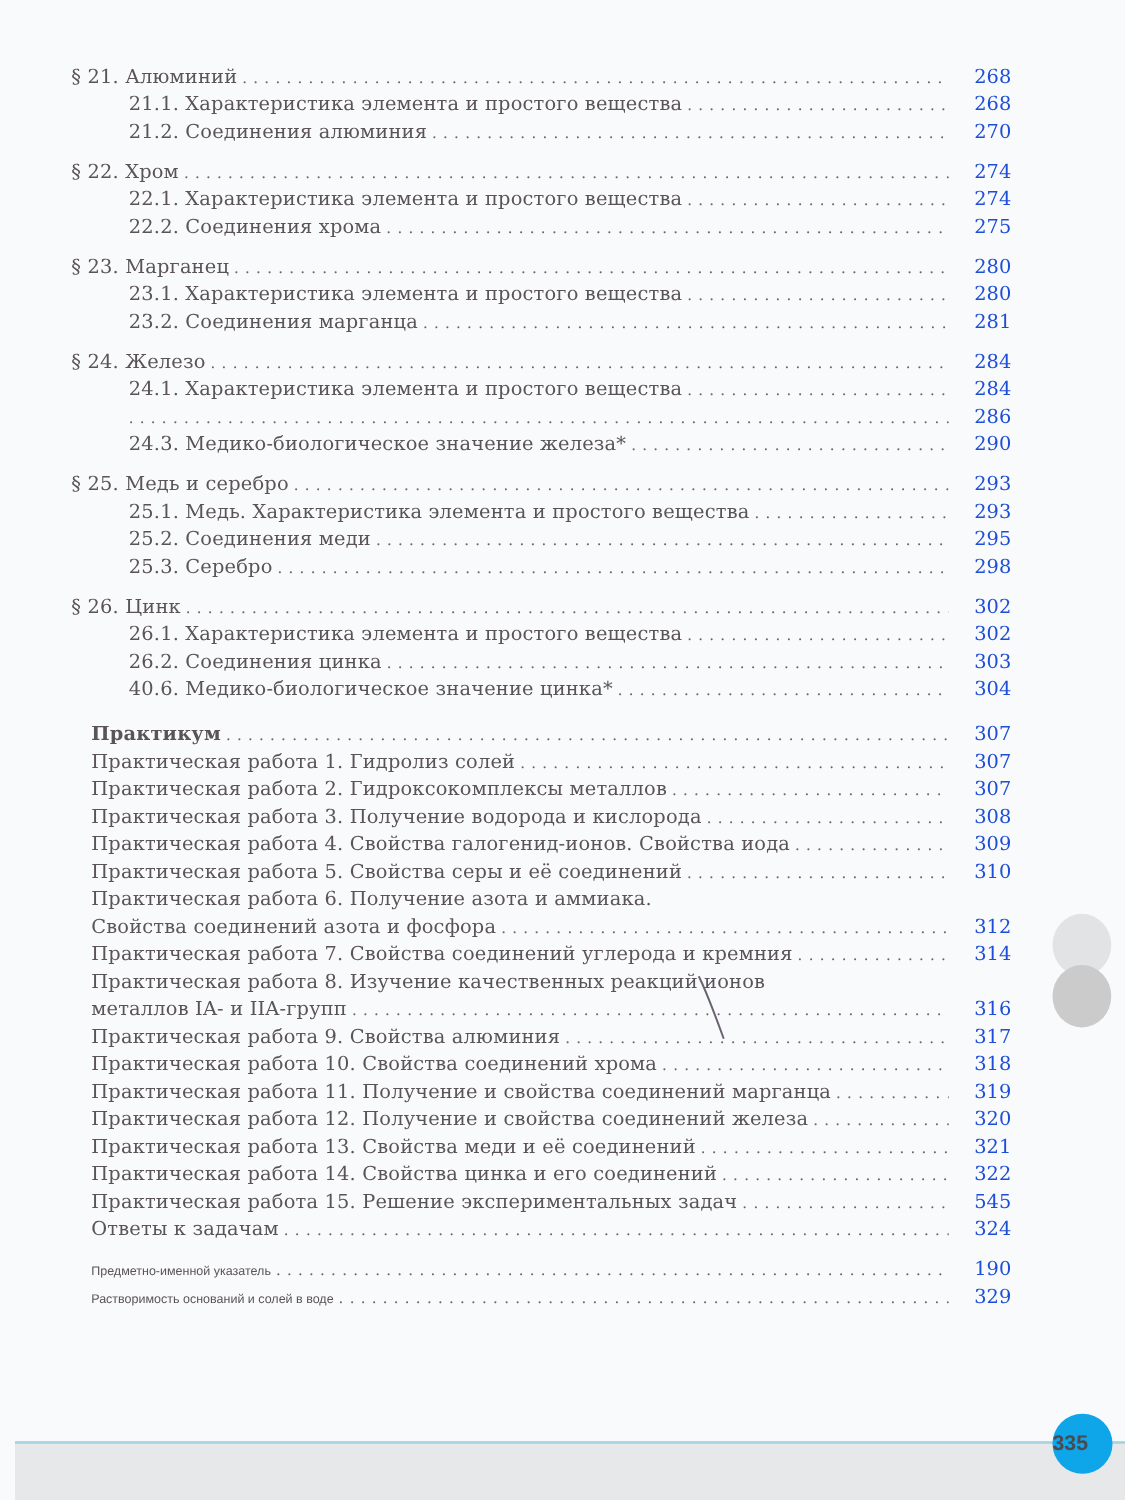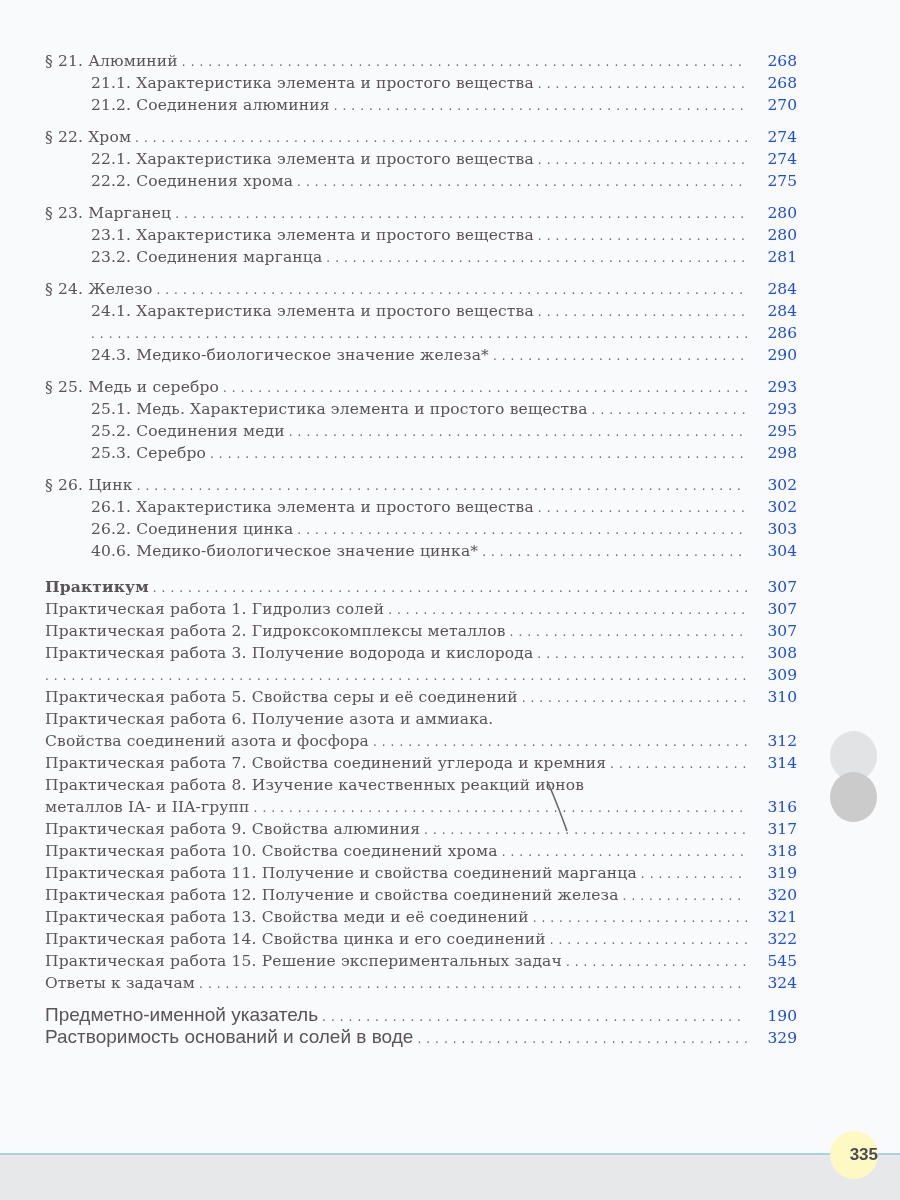--- a/index.html
+++ b/index.html
@@ -2,51 +2,51 @@
 <html><head>
 <meta charset="utf-8">
 <style>
   html, body { margin: 0; padding: 0; }
   body {
     width: 900px; height: 1200px; position: relative; overflow: hidden;
     background: #f9fafb;
     font-family: "DejaVu Serif", "Liberation Serif", serif;
     color: #5a5358;
   }
-  .page { position: absolute; left: 0; top: 0; width: 796px; height: 1200px; }
+  .page { position: absolute; left: 12px; top: 0; width: 796px; height: 1200px; }
   .toc { position: absolute; left: 45px; top: 50px; width: 752px; }
   .row {
     position: relative; display: flex; align-items: baseline;
     height: 22px; line-height: 22px; font-size: 15.5px; white-space: nowrap;
   }
   .row.sec { padding-left: 0; }
   .row.sub { padding-left: 46px; }
-  .row.flat { padding-left: 0; font-family: "DejaVu Serif", serif; }
+  .row.flat { padding-left: 0; font-family: "DejaVu Serif", serif; margin-left: 16px; }
   .row.gap { margin-top: 10px; }
   .row .title { flex: 0 0 auto; padding-right: 4px; letter-spacing: 0.15px; }
   .row .leader {
     flex: 1 1 auto; overflow: hidden; height: 22px;
     color: #6a6468; letter-spacing: 3.2px; font-size: 12px;
   }
   .row .leader::before {
     content: ". . . . . . . . . . . . . . . . . . . . . . . . . . . . . . . . . . . . . . . . . . . . . . . . . . . . . . . . . . . . . . . . . . . . . . . . . . . . . . . . . . . . . . . . . . . . . . . . . . . .";
     letter-spacing: 0.6px;
   }
   .row .page-num {
     flex: 0 0 auto; width: 44px; text-align: right; padding-left: 6px;
     color: #1d4ed8;
   }
   .bold { font-weight: bold; }
-  .condensed .title { font-family: "Liberation Sans", sans-serif; letter-spacing: 0; font-size: 19px; transform-origin: left; }
+  .condensed .title { font-family: "Liberation Sans", sans-serif; letter-spacing: 0; font-size: 10px; transform-origin: left; }
 
   
   .circle { position: absolute; border-radius: 50%; }
   .circle.light { left: 830px; top: 731px; width: 47px; height: 50px; background: #e2e3e5; }
   .circle.mid { left: 830px; top: 772px; width: 47px; height: 50px; background: #cbcbcc; }
-  .circle.tab { left: 830px; top: 1131px; width: 48px; height: 48px; background: #fef9c3; display: flex; align-items: center; justify-content: flex-end; }
+  .circle.tab { left: 830px; top: 1131px; width: 48px; height: 48px; background: #0ea5e9; display: flex; align-items: center; justify-content: flex-start; }
   .circle.tab span { font-family: "Liberation Sans", sans-serif; font-weight: bold; font-size: 17px; color: #4a4a52; }
 
   .bottom-band { position: absolute; left: 0; top: 1153px; width: 900px; height: 47px; background: #e7e8ea; border-top: 2px solid #a3d2e0; }
   .pen-mark { position: absolute; }
 </style>
 </head>
 <body>
 
 <div class="page">
 
@@ -176,20 +176,21 @@
       <span class="title">Практическая работа 2. Гидроксокомплексы металлов</span>
       <span class="leader"></span>
       <span class="page-num">307</span>
     </div>
     <div class="row flat">
       <span class="title">Практическая работа 3. Получение водорода и кислорода</span>
       <span class="leader"></span>
       <span class="page-num">308</span>
     </div>
     <div class="row flat">
+      <span class="title">Практическая работа 4. Свойства галогенид-ионов. Свойства иода</span>
       <span class="leader"></span>
       <span class="page-num">309</span>
     </div>
     <div class="row flat">
       <span class="title">Практическая работа 5. Свойства серы и её соединений</span>
       <span class="leader"></span>
       <span class="page-num">310</span>
     </div>
     <div class="row flat nopage">
       <span class="title">Практическая работа 6. Получение азота и аммиака.</span>

